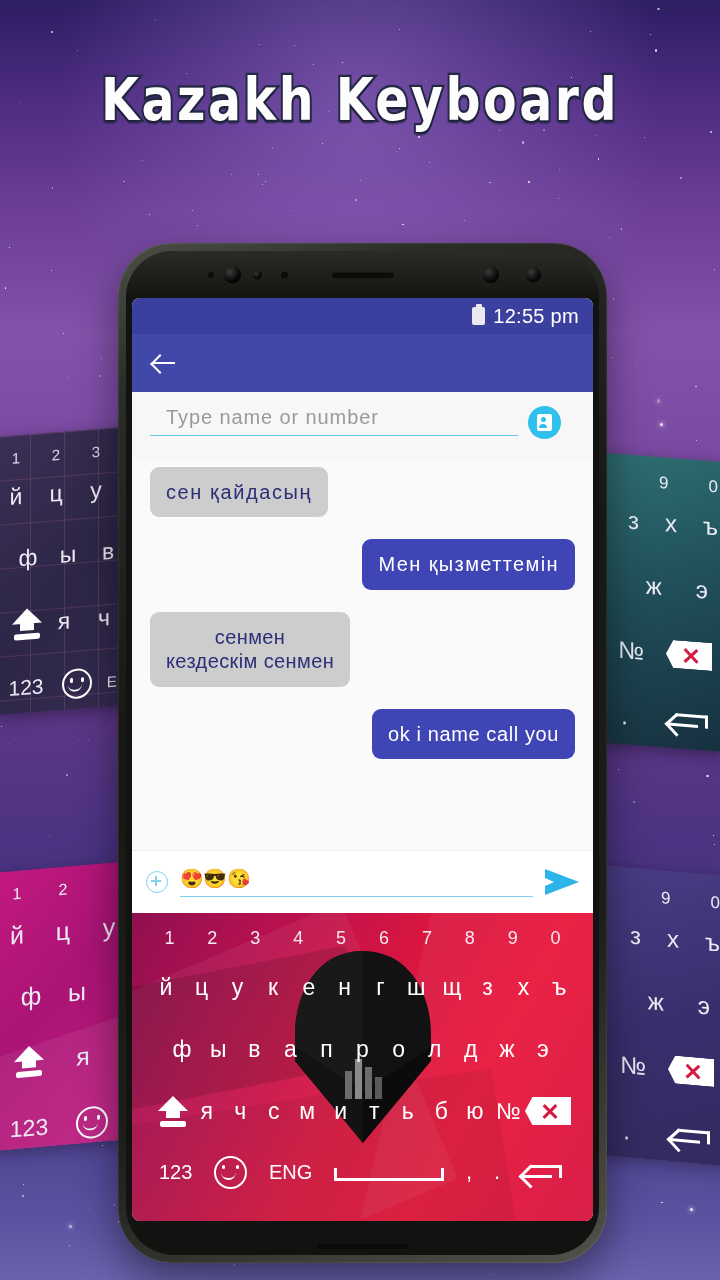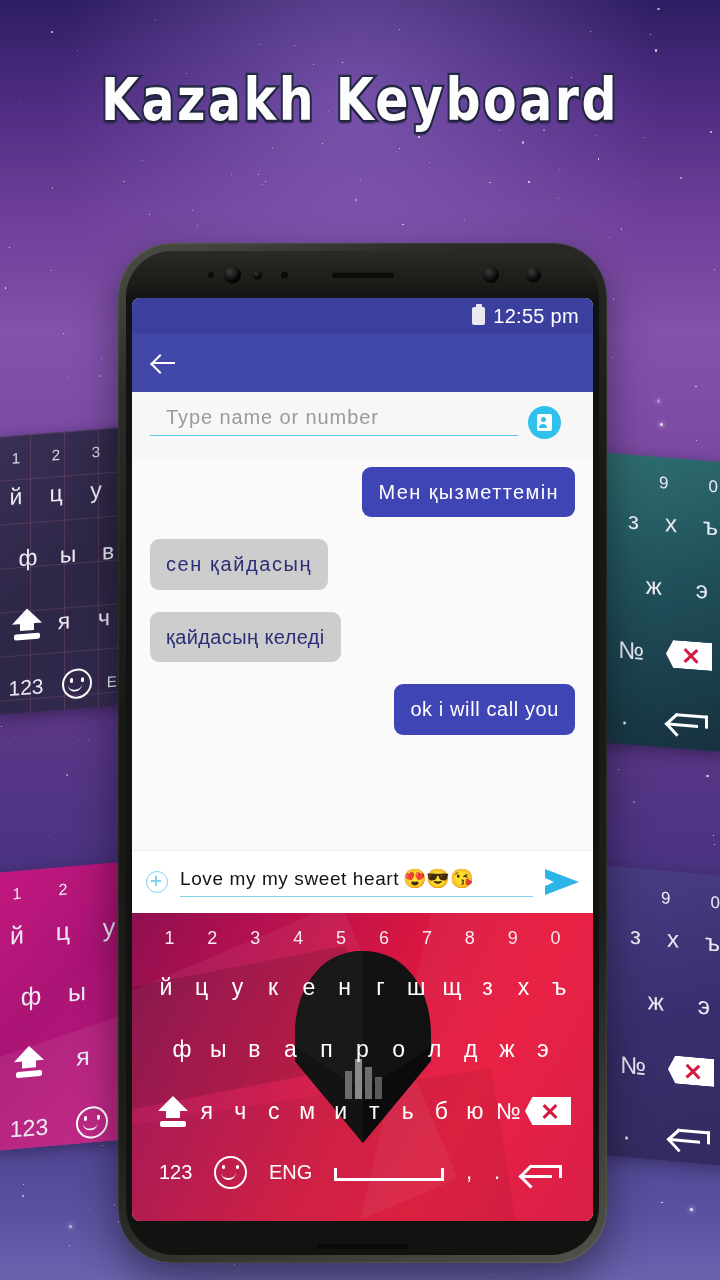--- a/index.html
+++ b/index.html
@@ -717,32 +717,32 @@
     <div id="recipient">
       <div id="recipient-field">
         <span id="recipient-placeholder">Type name or number</span>
       </div>
       <div id="contact-btn">
         <span id="contact-card"></span>
       </div>
     </div>
 
     <div id="thread">
+      <div class="bubble them">сен қайдасың</div>
       <div class="bubble me">Мен қызметтемін</div>
-      <div class="bubble them">сен қайдасың</div>
       <div class="bubble them center">
-        <div>қайдасың келеді</div>
+        <div>сенмен</div>
+        <div>кездескім сенмен</div>
       </div>
-      <div class="bubble me latin">ok i will call you</div>
+      <div class="bubble me latin">ok i name call you</div>
     </div>
 
     <div id="compose">
       <span id="plus-btn"></span>
       <div id="compose-field">
-        <span id="compose-text">Love my my sweet heart</span>
         <span id="compose-emoji">😍😎😘</span>
       </div>
       <span id="send-btn">
         <span id="send-tri"></span>
         <span id="send-notch"></span>
       </span>
     </div>
 
     <div id="keyboard">
       <div id="kb-facet-a"></div>

